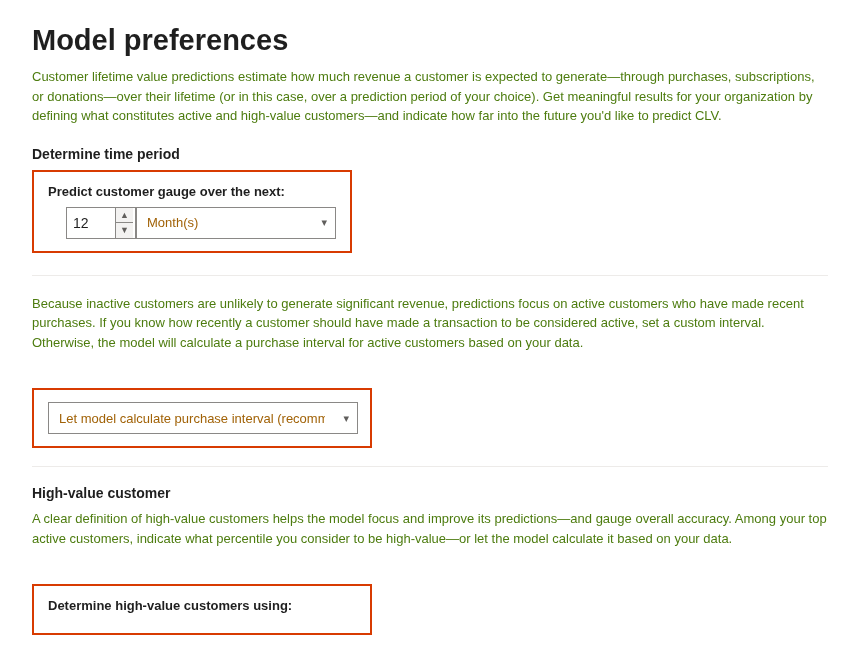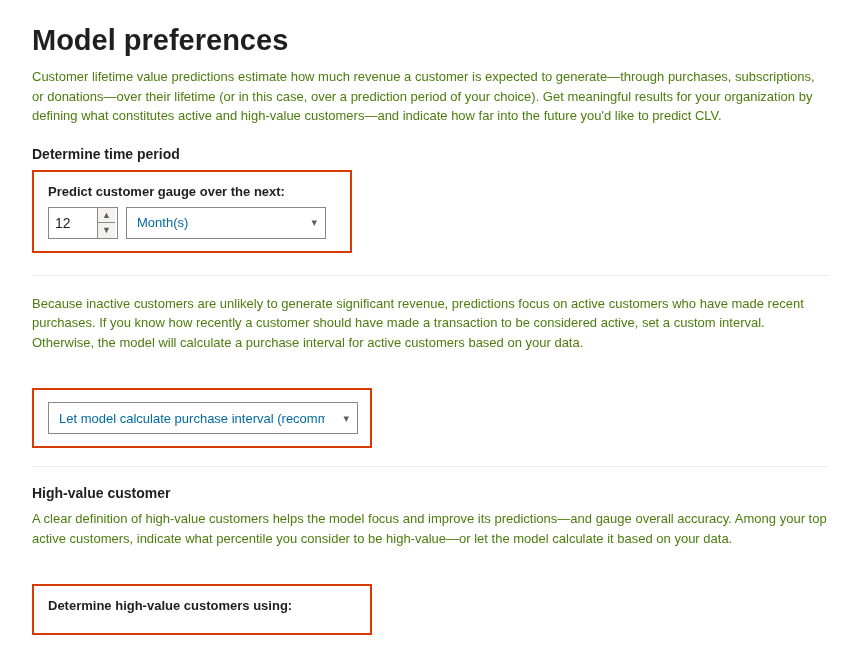--- a/index.html
+++ b/index.html
@@ -50,21 +50,21 @@
     }
     .box-label {
       font-size: 13px;
       font-weight: 600;
       margin-bottom: 8px;
       color: #1f1f1f;
     }
     .input-row {
       display: flex;
       align-items: center;
-      gap: 8px;
+      justify-content: flex-end;
     }
     .number-input-wrap {
       position: relative;
       display: inline-flex;
       align-items: center;
       border: 1px solid #8a8886;
       width: 70px;
       height: 32px;
     }
     .number-input-wrap input {
@@ -107,21 +107,21 @@
     }
     .select-wrap.medium { width: 200px; }
     .select-wrap.large { width: 310px; }
     .select-wrap select {
       appearance: none;
       -webkit-appearance: none;
       border: none;
       outline: none;
       background: transparent;
       font-size: 13px;
-      color: #0369a1;
+      color: #a16207;
       padding: 0 32px 0 10px;
       width: 100%;
       height: 100%;
       cursor: pointer;
     }
     .select-arrow {
       position: absolute;
       right: 8px;
       pointer-events: none;
       font-size: 11px;

